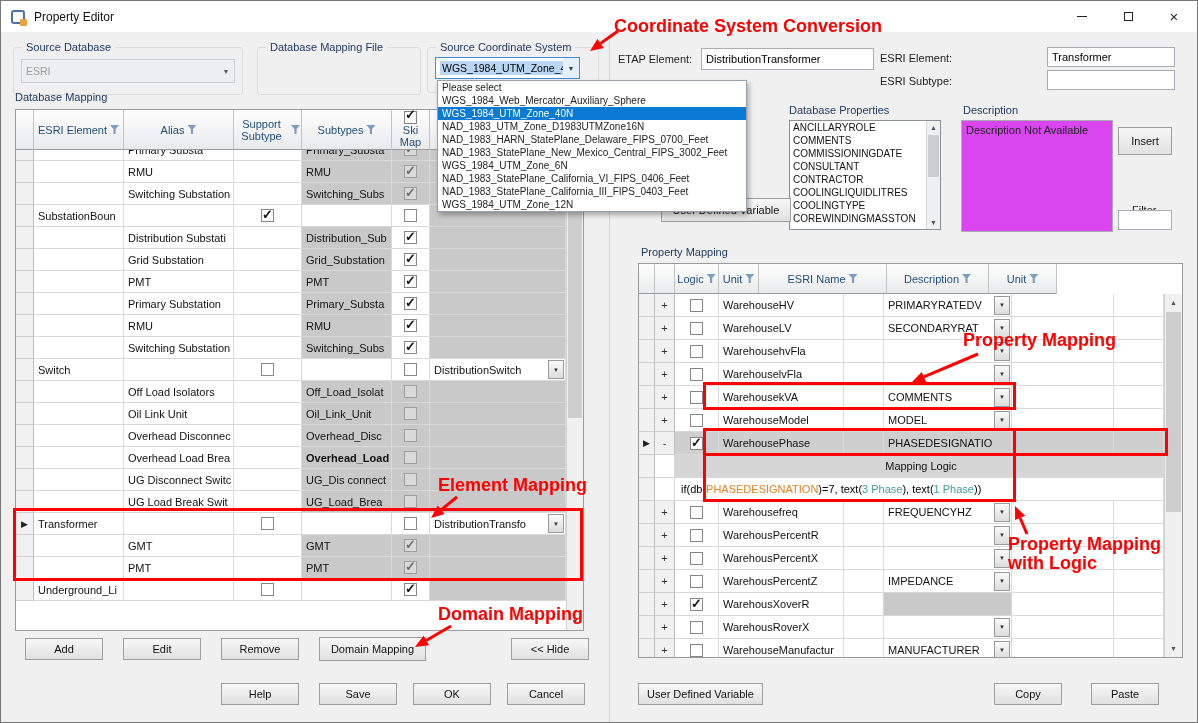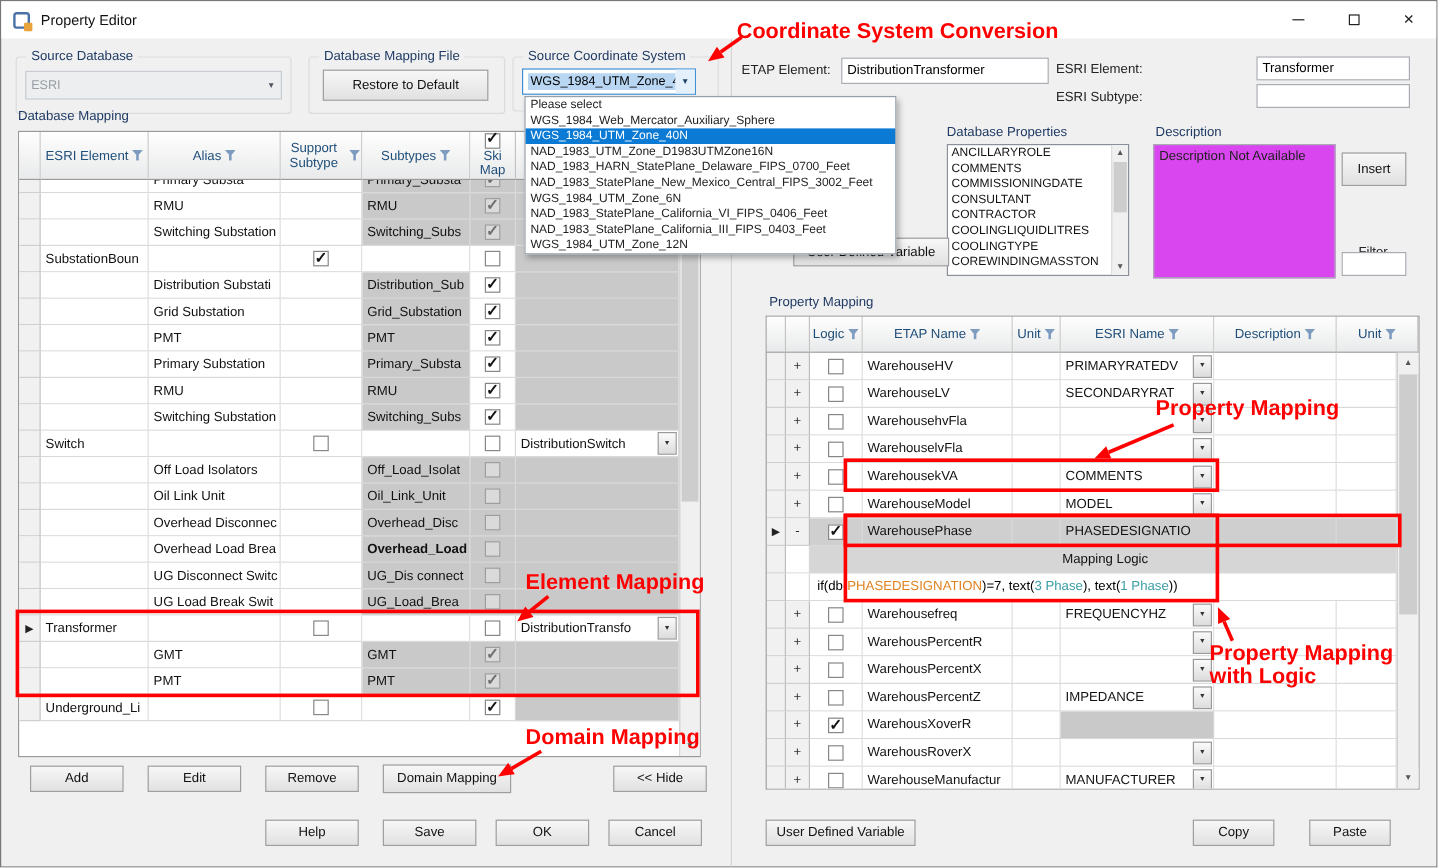--- a/index.html
+++ b/index.html
@@ -104,21 +104,20 @@
     <span class="group-label">Source Database</span>
   </div>
   <div class="combo dis" style="left:20px;top:58px;width:214px;height:24px">
     <span class="txt">ESRI</span>
     <span class="car">▼</span>
   </div>
 
   <div class="group" style="left:256px;top:46px;width:164px;height:48px">
     <span class="group-label">Database Mapping File</span>
   </div>
-  <div class="btn" style="left:268px;top:57px;width:138px;height:26px">Restore to Default</div>
 
   <div class="group" style="left:426px;top:46px;width:172px;height:46px">
     <span class="group-label">Source Coordinate System</span>
   </div>
   <div class="combo open" style="left:434px;top:56px;width:145px;height:22px">
     <span class="txt">
         <span>WGS_1984_UTM_Zone_40N</span>
       </span>
     <span class="car">▼</span>
   </div>
@@ -537,24 +536,20 @@
 
   <span class="slabel" style="left:640px;top:245px">Property Mapping</span>
   <div class="pm-table">
     <div class="thead" id="pm-header">
         <div class="hcell" style="width: 16px;"></div>
         <div class="hcell" style="width: 20px;"></div>
         <div class="hcell" style="width: 44px;">
           <span>Logic</span>
           <span class="funnel"></span>
         </div>
-        <div class="hcell" style="width: 125px;">
-          <span>ETAP Name</span>
-          <span class="funnel"></span>
-        </div>
         <div class="hcell" style="width: 40px;">
           <span>Unit</span>
           <span class="funnel"></span>
         </div>
         <div class="hcell" style="width: 128px;">
           <span>ESRI Name</span>
           <span class="funnel"></span>
         </div>
         <div class="hcell" style="width: 102px;">
           <span>Description</span>

